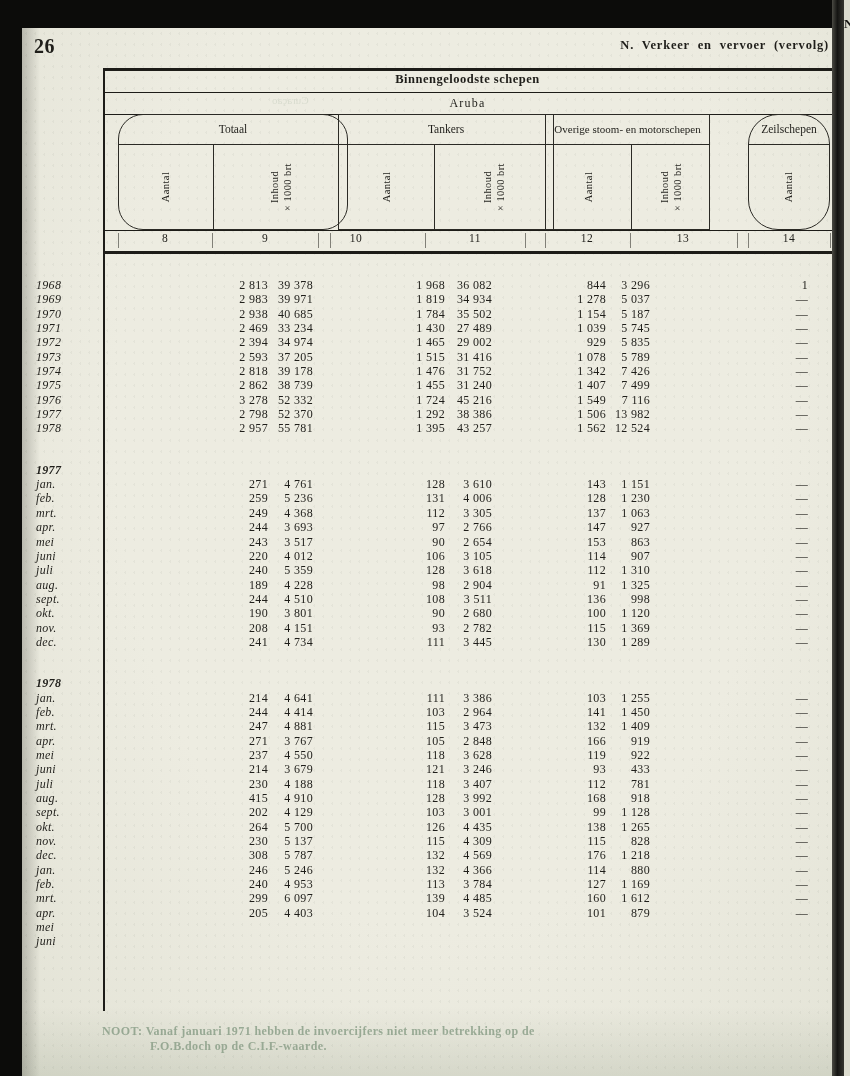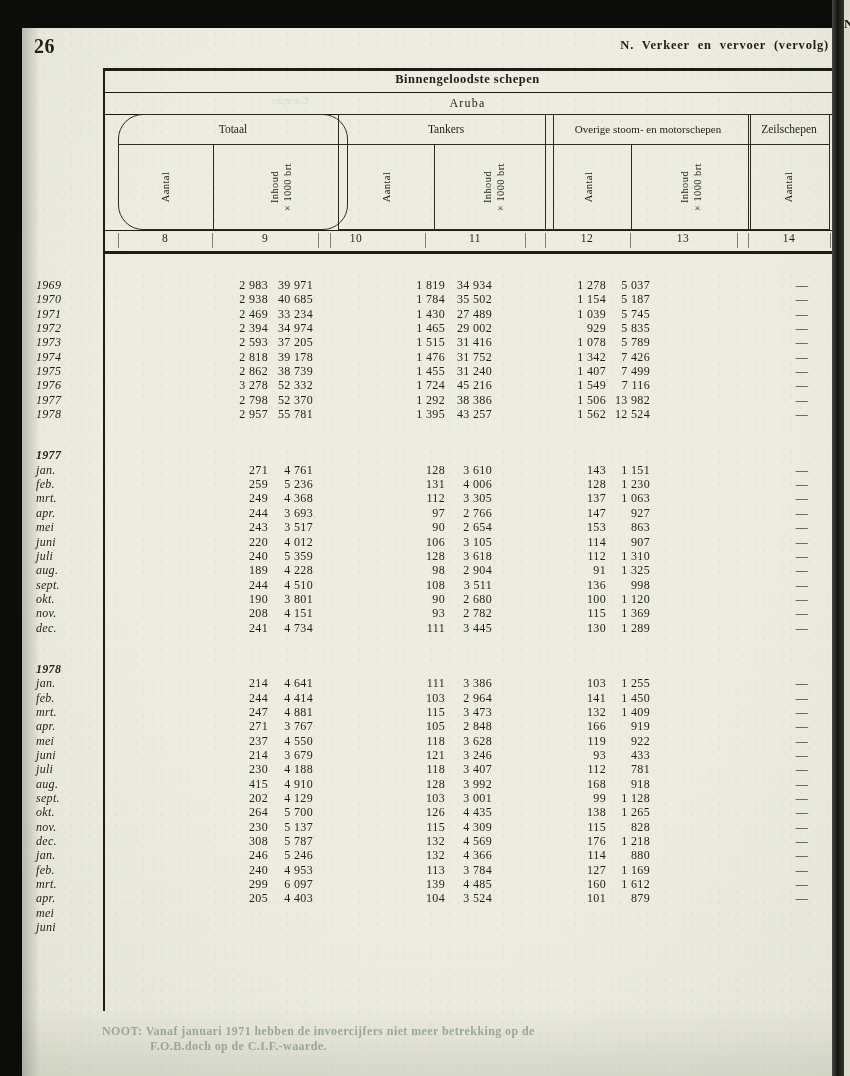--- a/index.html
+++ b/index.html
@@ -143,36 +143,36 @@
       </div>
       <div class="gsub">
         <div class="rot">
           <div>Inhoud</div>
           <div>× 1000 brt</div>
         </div>
       </div>
     </div>
   </div>
 
-  <div class="gbox" style="left:523px;width:206px;">
+  <div class="gbox" style="left:523px;width:165px;">
     <div class="glabel" style="font-size:11px;">Overige stoom- en motorschepen</div>
     <div class="gsubs">
       <div class="gsub first" style="width:85px;">
         <div class="rot">Aantal</div>
       </div>
       <div class="gsub">
         <div class="rot">
           <div>Inhoud</div>
           <div>× 1000 brt</div>
         </div>
       </div>
     </div>
   </div>
 
-  <div class="gbox" style="left:726px;width:82px;">
+  <div class="gbox" style="left:726px;width:82px;border-radius:30px;">
     <div class="glabel">Zeilschepen</div>
     <div class="gsubs">
       <div class="gsub">
         <div class="rot">Aantal</div>
       </div>
     </div>
   </div>
 
   <div class="numrow" id="numrow">
     <span class="cn" style="left:143px;">8</span>
@@ -190,20 +190,30 @@
       <i class="tick" style="left: 503px;"></i>
       <i class="tick" style="left: 523px;"></i>
       <i class="tick" style="left: 608px;"></i>
       <i class="tick" style="left: 715px;"></i>
       <i class="tick" style="left: 726px;"></i>
       <i class="tick" style="left: 808px;"></i>
     </div>
 
   <div class="tbody" id="tbody">
       <div class="row">
+        <span class="lbl">1968</span>
+        <span class="val">2 813</span>
+        <span class="val">39 378</span>
+        <span class="val">1 968</span>
+        <span class="val">36 082</span>
+        <span class="val">844</span>
+        <span class="val">3 296</span>
+        <span class="val">1</span>
+      </div>
+      <div class="row">
         <span class="lbl">1969</span>
         <span class="val">2 983</span>
         <span class="val">39 971</span>
         <span class="val">1 819</span>
         <span class="val">34 934</span>
         <span class="val">1 278</span>
         <span class="val">5 037</span>
         <span class="val">—</span>
       </div>
       <div class="row">

